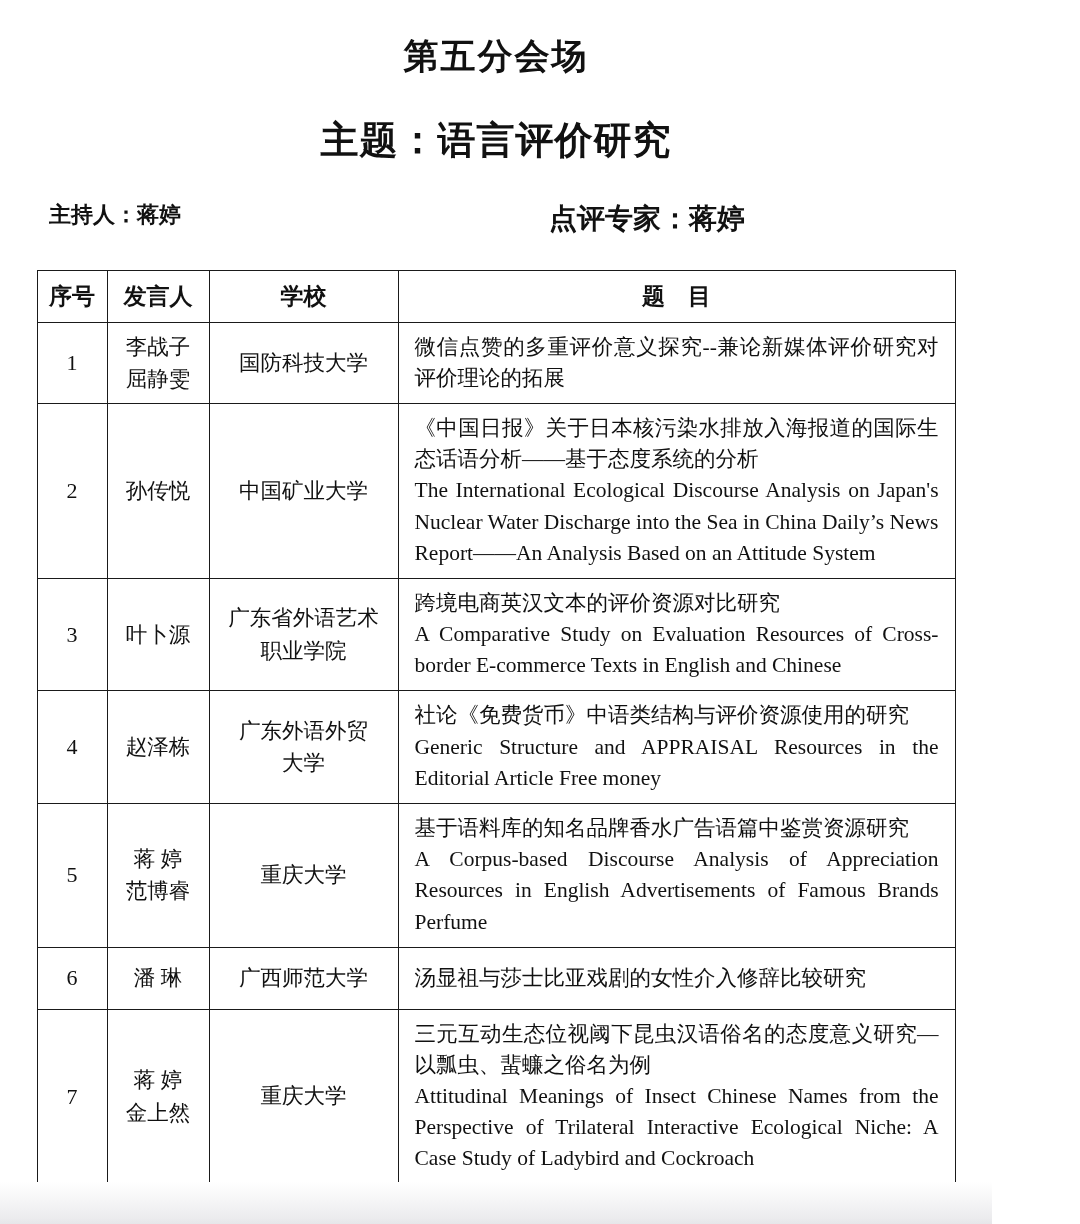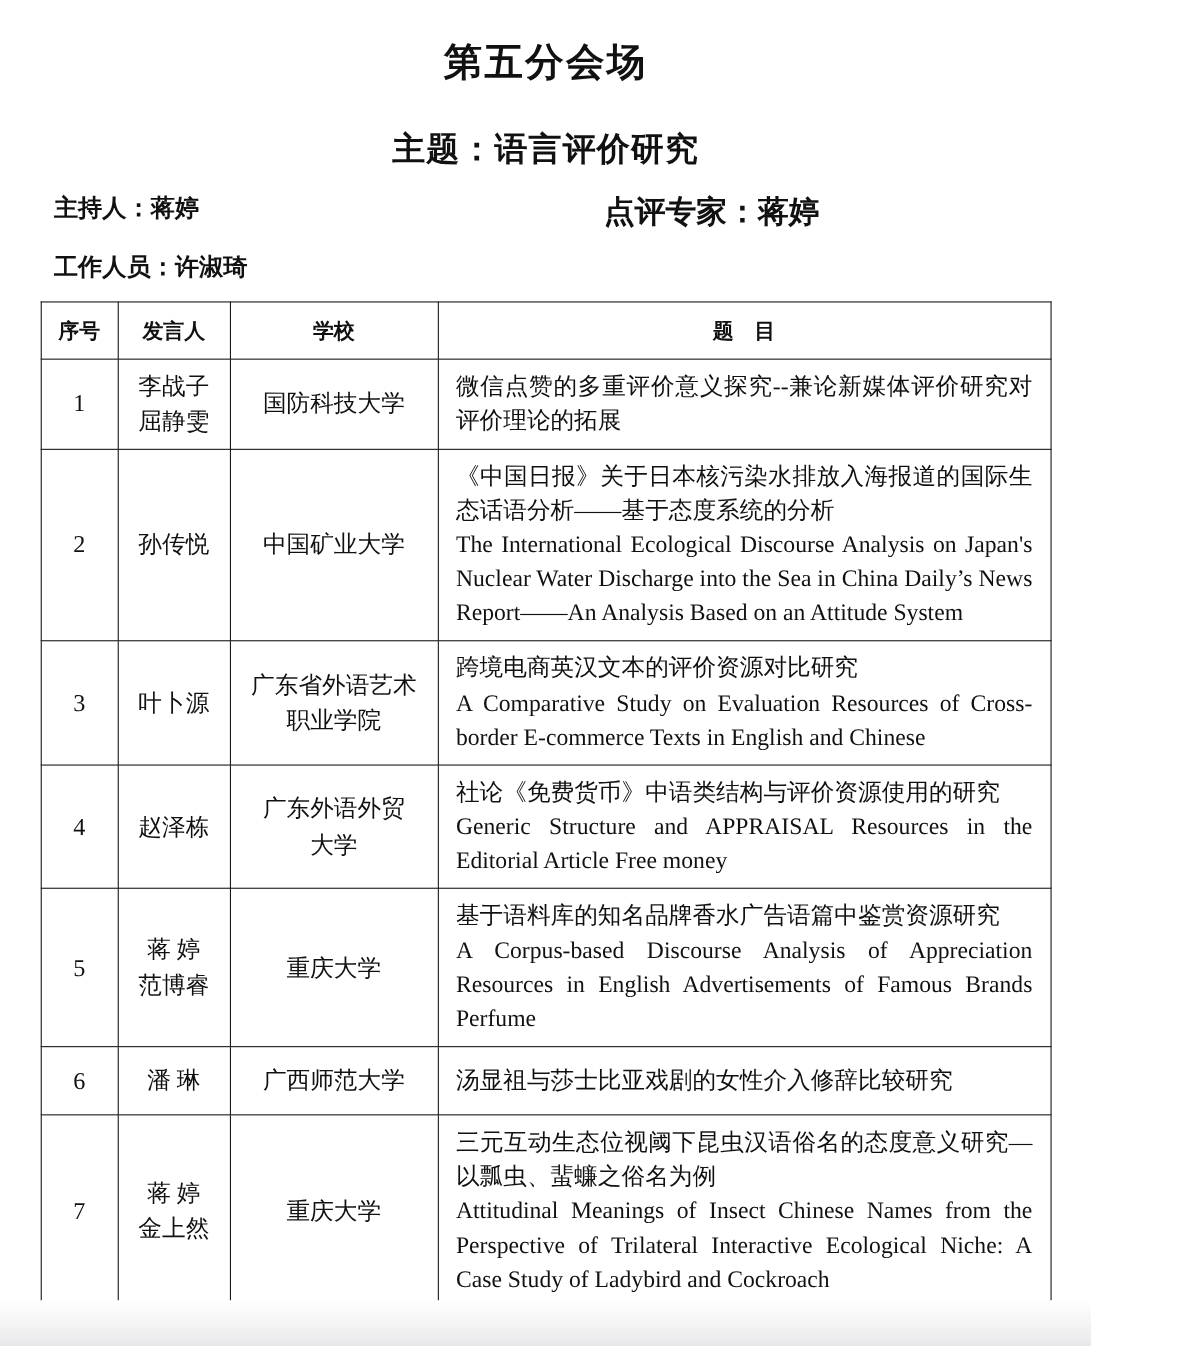--- a/index.html
+++ b/index.html
@@ -22,28 +22,28 @@
     text-align: center;
     font-size: 35px;
     font-weight: bold;
     letter-spacing: 2px;
     line-height: 1.2;
   }
   .theme-subtitle {
     margin: 0;
     margin-top: 40px;
     text-align: center;
-    font-size: 30px;
+    font-size: 38px;
     font-weight: bold;
     letter-spacing: 1px;
     line-height: 1.2;
   }
   .info-block {
     width: 918px;
-    margin: 20px auto 0;
+    margin: 36px auto 0;
   }
   .info-row {
     display: flex;
     margin-bottom: 16px;
   }
   .info-left {
     flex: 0 0 512px;
     padding-left: 12px;
     box-sizing: border-box;
     font-size: 22px;
@@ -58,21 +58,21 @@
     width: 918px;
     margin: 6px auto 0;
     border-collapse: collapse;
     table-layout: fixed;
   }
   .schedule th, .schedule td {
     border: 1.6px solid #1a1a1a;
     box-sizing: border-box;
   }
   .schedule th {
-    font-size: 19px;
+    font-size: 23px;
     font-weight: bold;
     text-align: center;
     vertical-align: middle;
     height: 52px;
     padding: 6px 4px;
   }
   .schedule td {
     height: 62px;
     vertical-align: middle;
   }
@@ -115,21 +115,20 @@
   <h1 class="session-title">第五分会场</h1>
 
   <div class="theme-subtitle">主题：语言评价研究</div>
 
   <div class="info-block">
     <div class="info-row">
       <div class="info-left">主持人：蒋婷</div>
       <div class="info-right">点评专家：蒋婷</div>
     </div>
     <div class="info-row">
-      <div class="info-left">工作人员：许淑琦</div>
     </div>
   </div>
 
   <table class="schedule">
     <colgroup>
       <col style="width:70px">
       <col style="width:102px">
       <col style="width:189px">
       <col style="width:557px">
     </colgroup>

